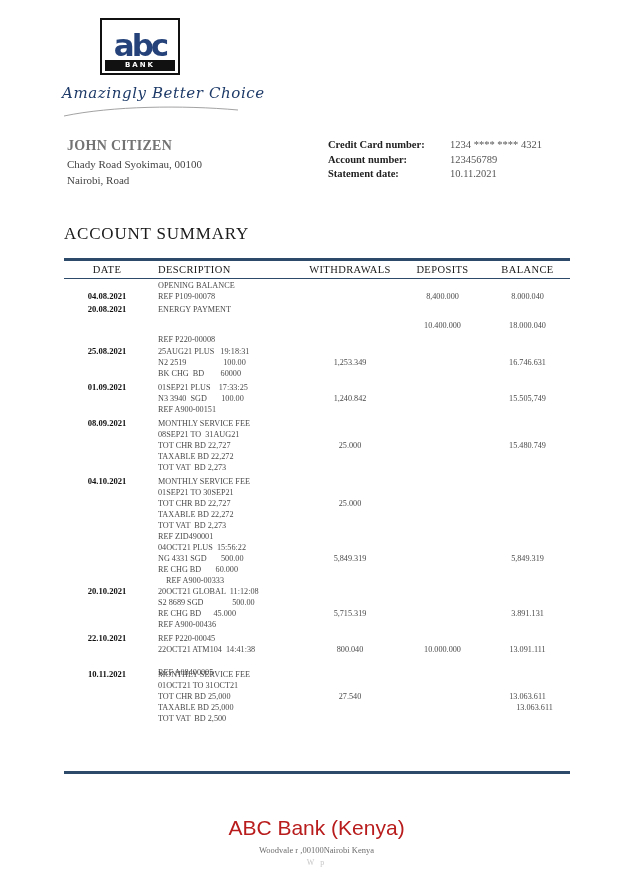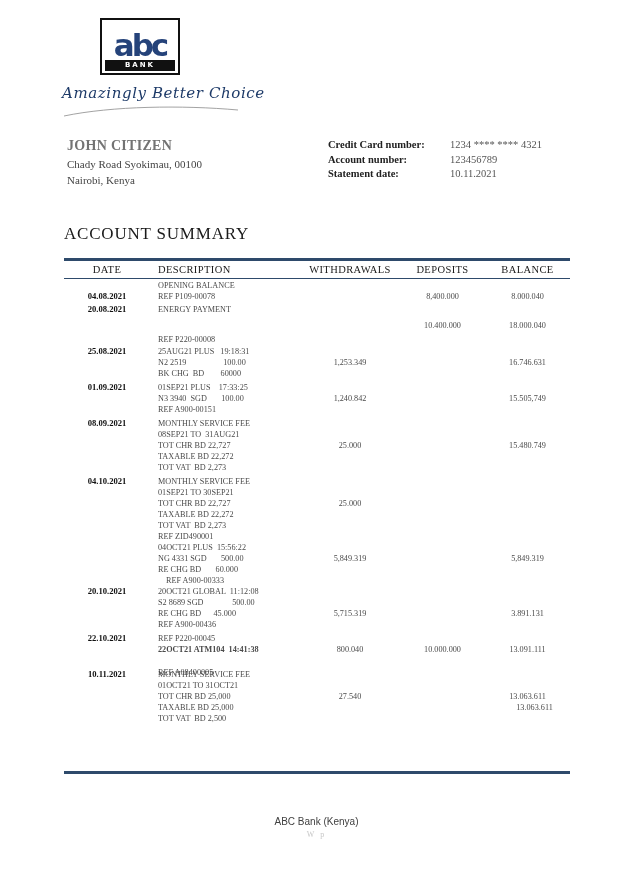--- a/index.html
+++ b/index.html
@@ -220,22 +220,22 @@
 
   
   .footer {
     position: absolute;
     left: 0;
     top: 816px;
     width: 633px;
     text-align: center;
   }
   .footer-bank {
-    font-size: 10px;
-    color: #404040;
+    font-size: 21px;
+    color: #b91c1c;
     font-family: "Liberation Sans", sans-serif;
   }
   .footer-addr {
     font-size: 8.5px;
     color: #6d6d6d;
     margin-top: 5px;
   }
   .footer-faint {
     font-size: 8px;
     color: #c8c8c8;
@@ -254,21 +254,21 @@
       <div class="logo-bar">BANK</div>
     </div>
   </div>
   <div class="tagline">Amazingly Better Choice</div>
   <svg class="tagline-swoosh" viewBox="0 0 180 14">
     <path d="M2 12 C 50 2, 120 1, 176 6" fill="none" stroke="#8a8a8a" stroke-width="0.8"></path>
   </svg>
 
   <div class="cust-name">JOHN CITIZEN</div>
   <div class="cust-addr1">Chady Road Syokimau, 00100</div>
-  <div class="cust-addr2">Nairobi, Kenya</div>
+  <div class="cust-addr2">Nairobi, Road</div>
 
   <div class="meta">
     <div class="meta-row">
       <span class="meta-label">Credit Card number:</span>
       <span class="meta-value">1234 **** **** 4321</span>
     </div>
     <div class="meta-row">
       <span class="meta-label">Account number:</span>
       <span class="meta-value">123456789</span>
     </div>
@@ -337,36 +337,37 @@
         <div class="cell c-desc" style="top: 297px; margin-left: 8px;">REF A900-00333</div>
         <div class="cell c-date" style="top: 308px;">20.10.2021</div>
         <div class="cell c-desc" style="top: 308px;">20OCT21 GLOBAL  11:12:08</div>
         <div class="cell c-desc" style="top: 319px;">S2 8689 SGD              500.00</div>
         <div class="cell c-desc" style="top: 330px;">RE CHG BD      45.000</div>
         <div class="cell c-with" style="top: 330px;">5,715.319</div>
         <div class="cell c-bal" style="top: 330px;">3.891.131</div>
         <div class="cell c-desc" style="top: 341px;">REF A900-00436</div>
         <div class="cell c-date" style="top: 355px;">22.10.2021</div>
         <div class="cell c-desc" style="top: 355px;">REF P220-00045</div>
-        <div class="cell c-desc" style="top: 366px; font-weight: bold;">22OCT21 ATM104  14:41:38</div>
+        <div class="cell c-desc" style="top: 366px;">22OCT21 ATM104  14:41:38</div>
         <div class="cell c-with" style="top: 366px;">800.040</div>
         <div class="cell c-dep" style="top: 366px;">10.000.000</div>
         <div class="cell c-bal" style="top: 366px;">13.091.111</div>
         <div class="cell c-desc" style="top: 389px;">REF A08400005</div>
         <div class="cell c-date" style="top: 391px;">10.11.2021</div>
         <div class="cell c-desc" style="top: 391px;">MONTHLY SERVICE FEE</div>
         <div class="cell c-desc" style="top: 402px;">01OCT21 TO 31OCT21</div>
         <div class="cell c-desc" style="top: 413px;">TOT CHR BD 25,000</div>
         <div class="cell c-with" style="top: 413px;">27.540</div>
         <div class="cell c-bal" style="top: 413px;">13.063.611</div>
         <div class="cell c-desc" style="top: 424px;">TAXABLE BD 25,000</div>
         <div class="cell c-bal" style="top: 424px; left: 428px;">13.063.611</div>
         <div class="cell c-desc" style="top: 435px;">TOT VAT  BD 2,500</div>
       </div>
     <div class="rule-bottom"></div>
   </div>
 
   <div class="footer">
     <div class="footer-bank">ABC Bank (Kenya)</div>
+    <div class="footer-addr">Woodvale  r  ,00100Nairobi Kenya</div>
     <div class="footer-faint">W            p</div>
   </div>
 
 </div>
 
 </body></html>

